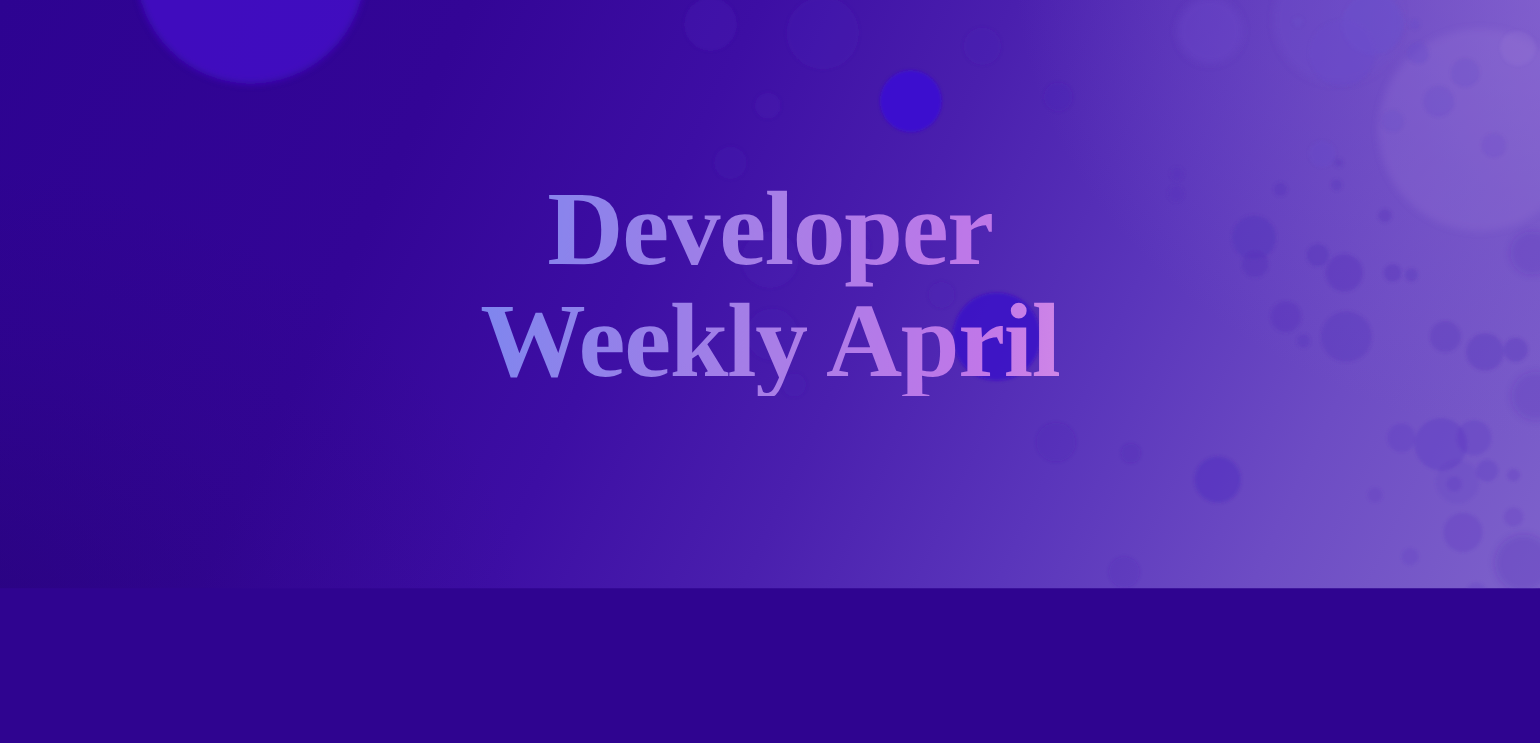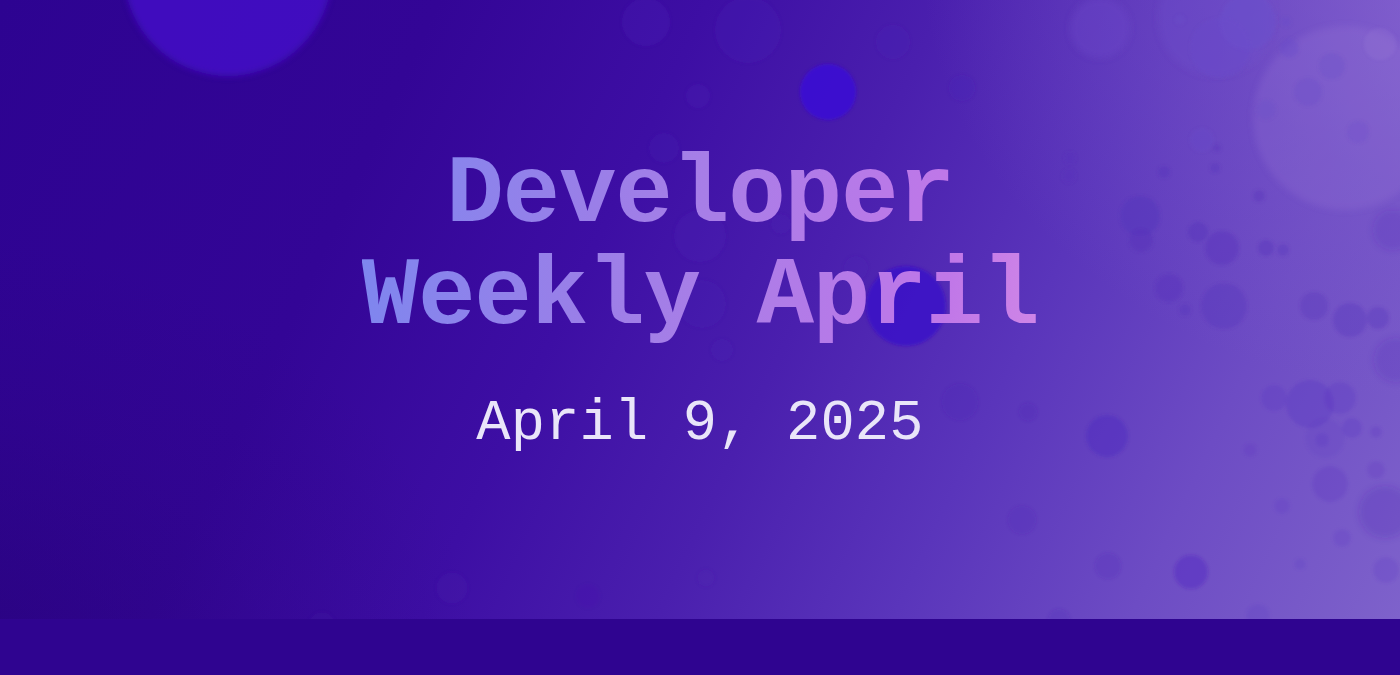--- a/index.html
+++ b/index.html
@@ -8,23 +8,23 @@
   html, body {
     width: 1400px;
     height: 675px;
     overflow: hidden;
     background: #2f0490;
   }
 
   .slide {
     position: relative;
     width: 1400px;
-    height: 619px;
+    height: 535px;
     overflow: hidden;
-    font-family: Liberation Mono, monospace;
+    font-family: Liberation Serif, serif;
     -webkit-font-smoothing: antialiased;
   }
 
   
   .bg-base {
     position: absolute;
     inset: 0;
     background:
       linear-gradient(115deg,
         #2d0391 0%,
@@ -220,16 +220,15 @@
     </svg>
   </div>
 
   <div class="content">
 
     <h1 class="headline">
       <span class="line">Developer</span>
       <span class="line">Weekly April</span>
     </h1>
 
-    <div class="subtitle">April 9, 2025</div>
 
   </div>
 </div>
 
 </body></html>

